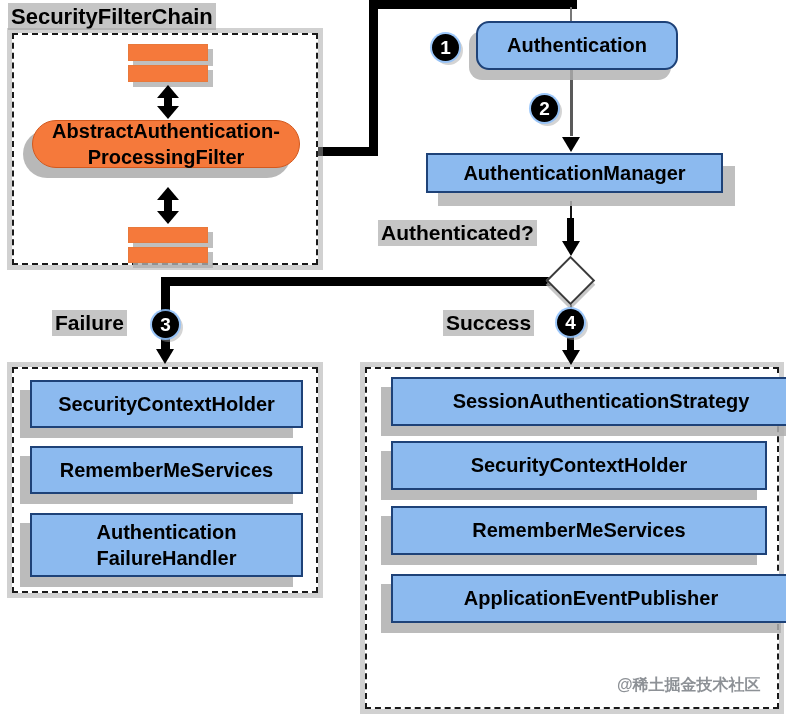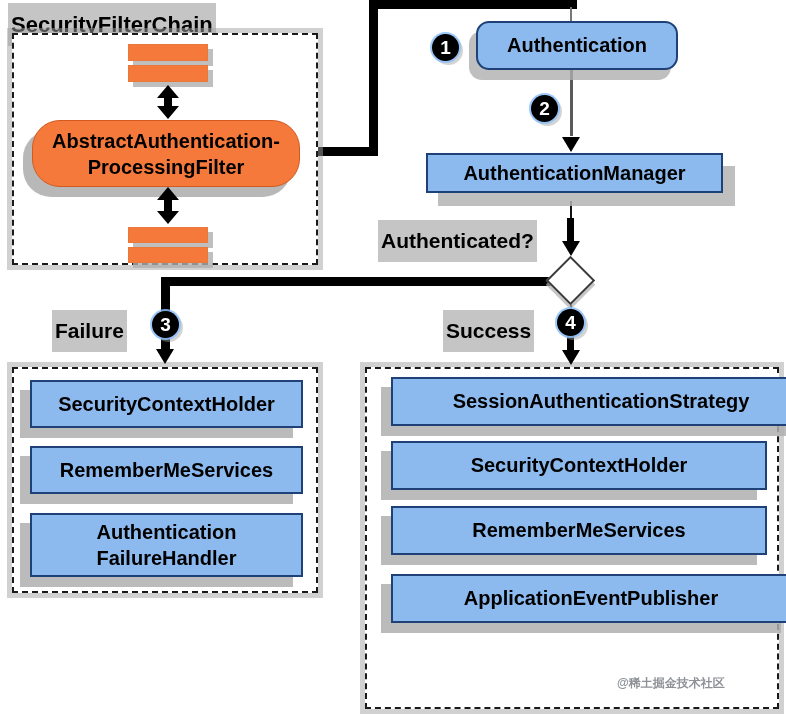--- a/index.html
+++ b/index.html
@@ -11,21 +11,21 @@
     position:relative;
     width:786px;height:714px;
     background:#ffffff;
     overflow:hidden;
   }
   
   .abs{position:absolute;}
   .glabel{
     background:rgba(150,150,150,0.55);
     color:#000;font-weight:bold;font-size:21px;line-height:26px;
-    padding:8px 3px;white-space:nowrap;text-align:right;
+    padding:0 3px;white-space:nowrap;text-align:right;
   }
   .badge{
     width:27px;height:27px;border-radius:50%;
     background:#000;color:#fff;
     font-weight:bold;font-size:19px;line-height:27px;text-align:center;
     box-shadow:0 0 0 2px rgba(140,190,250,0.85),3px 3px 0 1px rgba(160,160,160,0.45);
     z-index:6;
   }
   .bluebox{
     background:#8CBAEF;border:2px solid #1E4278;
@@ -67,42 +67,42 @@
   .varrow .head-up{width:0;height:0;border-left:11px solid transparent;border-right:11px solid transparent;border-bottom:13px solid #000;}
   .varrow .head-down{width:0;height:0;border-left:11px solid transparent;border-right:11px solid transparent;border-top:13px solid #000;}
   .varrow .shaft{width:8px;flex:1;background:#000;}
   .diamond{
     width:35px;height:35px;background:#fff;border:2px solid #3a3a3a;
     transform:rotate(45deg);box-sizing:border-box;
     box-shadow:3px 3px 0 rgba(175,175,175,0.7);
     z-index:5;
   }
   .watermark{
-    color:#8d9196;font-size:12px;font-weight:bold;z-index:7;white-space:nowrap;
+    color:#8d9196;font-size:16px;font-weight:bold;z-index:7;white-space:nowrap;
   }
 </style>
 </head>
 <body>
 
 <div id="stage">
 
   <div class="abs glabel" style="left:8px;top:3px;font-size:22px;line-height:27px;">SecurityFilterChain</div>
 
   <div class="abs dashedbox" style="left:12px;top:33px;width:306px;height:232px;"></div>
 
   <div class="abs orangebar" style="left:128px;top:44px;width:80px;height:17px;"></div>
   <div class="abs orangebar" style="left:128px;top:65px;width:80px;height:17px;"></div>
 
   <div class="abs varrow" style="left:157px;top:85px;height:34px;">
     <span class="head-up"></span>
     <span class="shaft"></span>
     <span class="head-down"></span>
   </div>
 
-  <div class="abs orangebox prewrap" style="left:32px;top:120px;width:268px;height:67px;border-radius:28px;">AbstractAuthentication-
+  <div class="abs orangebox prewrap" style="left:32px;top:120px;width:268px;height:48px;border-radius:28px;">AbstractAuthentication-
 ProcessingFilter</div>
 
   <div class="abs varrow" style="left:157px;top:187px;height:37px;">
     <span class="head-up"></span>
     <span class="shaft"></span>
     <span class="head-down"></span>
   </div>
 
   <div class="abs orangebar" style="left:128px;top:227px;width:80px;height:16px;"></div>
   <div class="abs orangebar" style="left:128px;top:247px;width:80px;height:16px;"></div>

